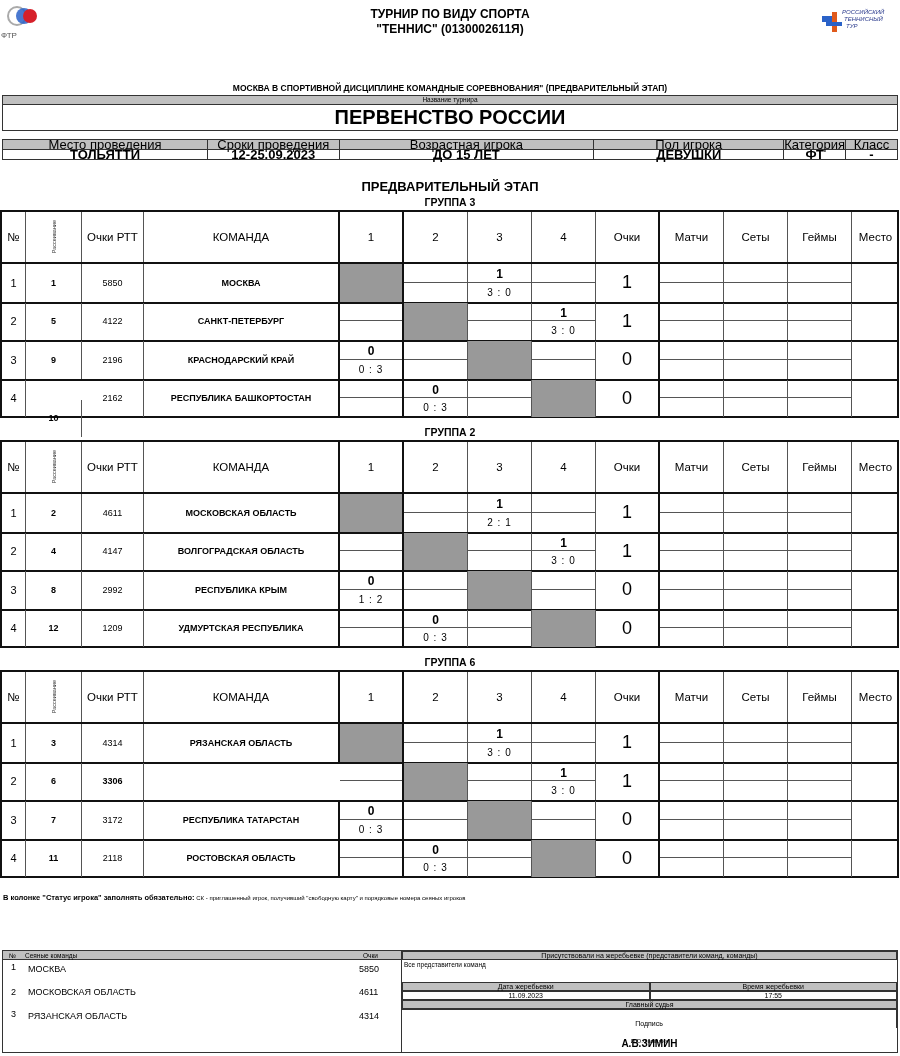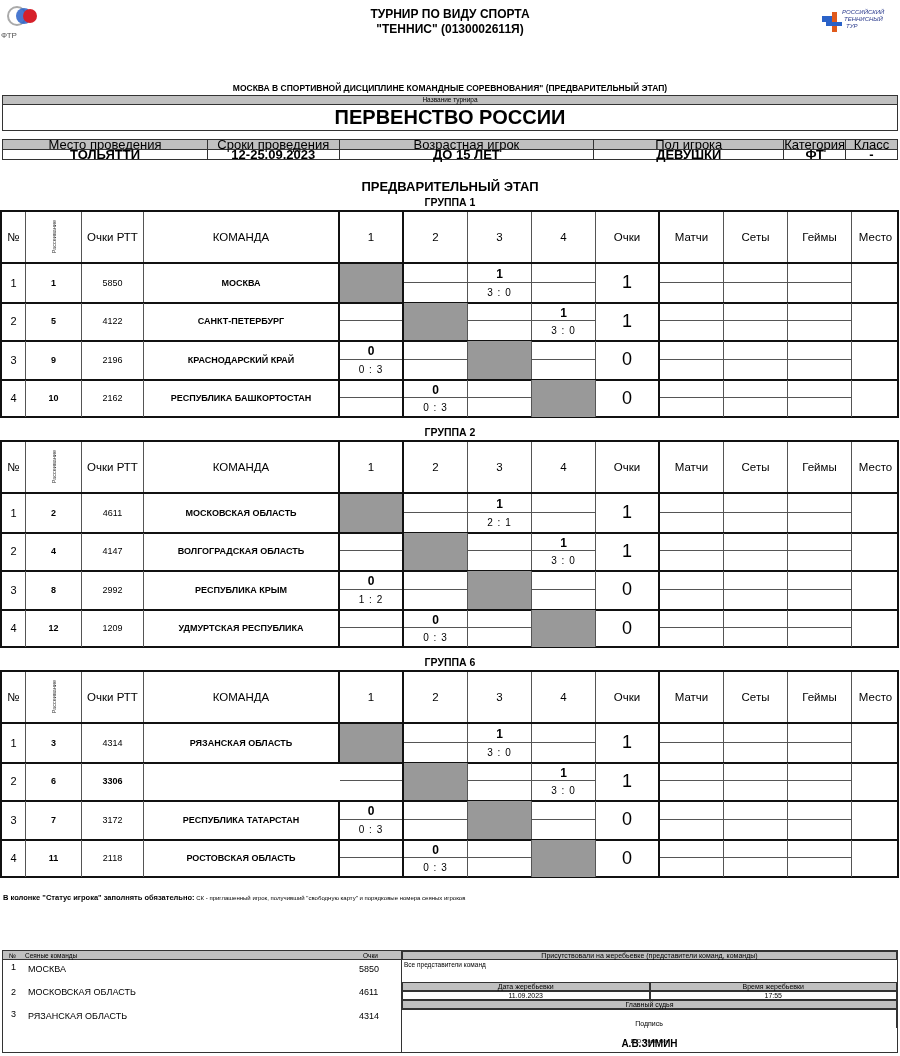--- a/index.html
+++ b/index.html
@@ -106,40 +106,40 @@
       <col style="width:132px">
       <col style="width:256px">
       <col style="width:191px">
       <col style="width:59px">
       <col style="width:52px">
   </colgroup>
   <tbody>
       <tr class="lbl">
     <td>Место проведения</td>
     <td>Сроки проведения</td>
-    <td>Возрастная игрок</td>
+    <td>Возрастная игрока</td>
     <td>Пол игрока</td>
     <td>Категория</td>
     <td>Класс</td>
   </tr>
   <tr class="val">
     <td>ТОЛЬЯТТИ</td>
     <td>12-25.09.2023</td>
     <td>ДО 15 ЛЕТ</td>
     <td>ДЕВУШКИ</td>
     <td>ФТ</td>
     <td>-</td>
   </tr>
 </tbody>
   </table>
 
 <div class="abs stage-title">ПРЕДВАРИТЕЛЬНЫЙ ЭТАП</div>
 
 <div id="groups-container">
-    <div class="abs group-title" style="top: 196px;">ГРУППА 1</div>
+    <div class="abs group-title" style="top: 196px;">ГРУППА 3</div>
     <div class="abs gtable" style="top: 210px; height: 208px;">
       <div class="grow hdr" style="top: 0px; height: 50px;">
         <div class="gcell" style="left: 0px; width: 24px;">
           <span>№</span>
         </div>
         <div class="gcell" style="left: 24px; width: 56px;">
           <span class="rot">Рассеивание</span>
         </div>
         <div class="gcell" style="left: 80px; width: 62px;">
           <span>Очки РТТ</span>
@@ -317,21 +317,21 @@
           <div class="top"></div>
           <div class="bot"></div>
         </div>
         <div class="gcell" style="left: 850px; width: 47px; border-right: none;"></div>
       </div>
       <div class="rowline" style="top: 166.5px;"></div>
       <div class="grow" style="top: 167.5px; height: 37.5px;">
         <div class="gcell" style="left: 0px; width: 24px;">
           <span class="num">4</span>
         </div>
-        <div class="gcell" style="left: 24px; width: 56px;">
+        <div class="gcell" style="left: 24px; width: 56px; margin-top: 20px;">
           <span class="seed">10</span>
         </div>
         <div class="gcell" style="left: 80px; width: 62px;">
           <span class="rtt">2162</span>
         </div>
         <div class="gcell thick" style="left: 142px; width: 196px;">
           <span class="team">РЕСПУБЛИКА БАШКОРТОСТАН</span>
         </div>
         <div class="gcell split thick" style="left: 338px; width: 64px;">
           <div class="top"></div>

